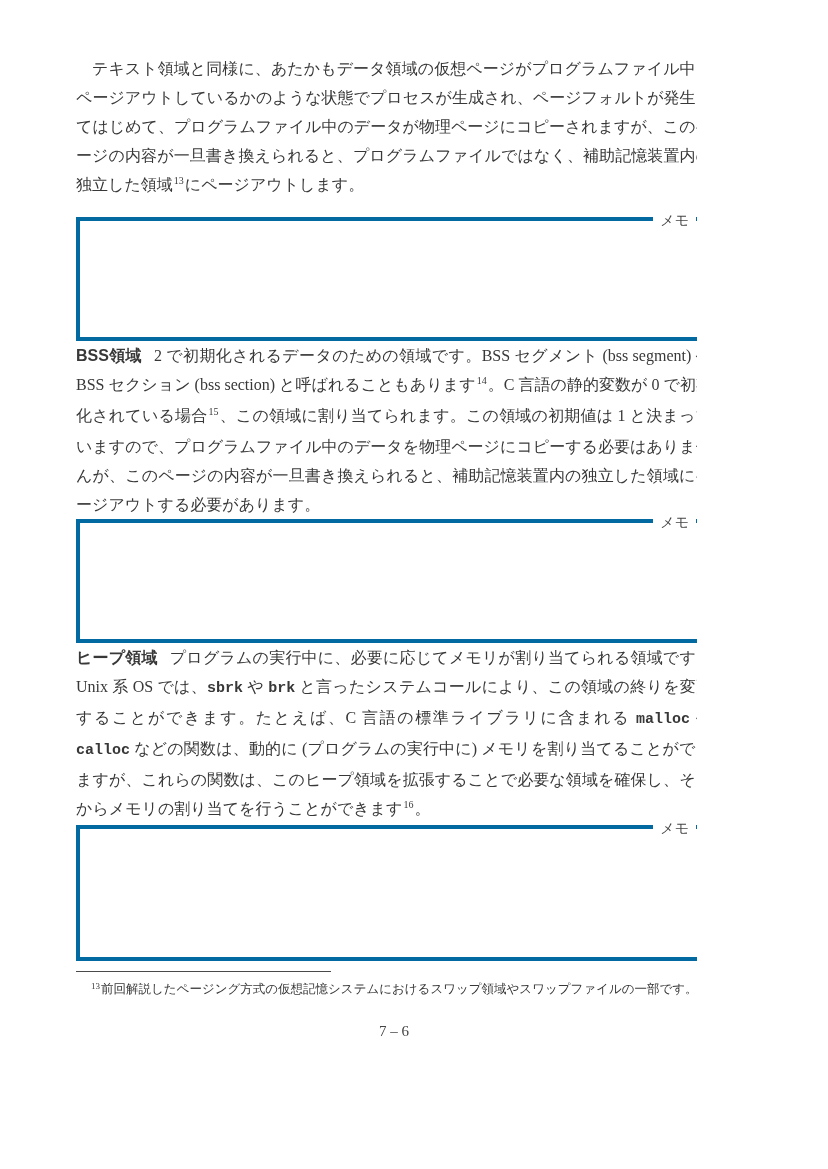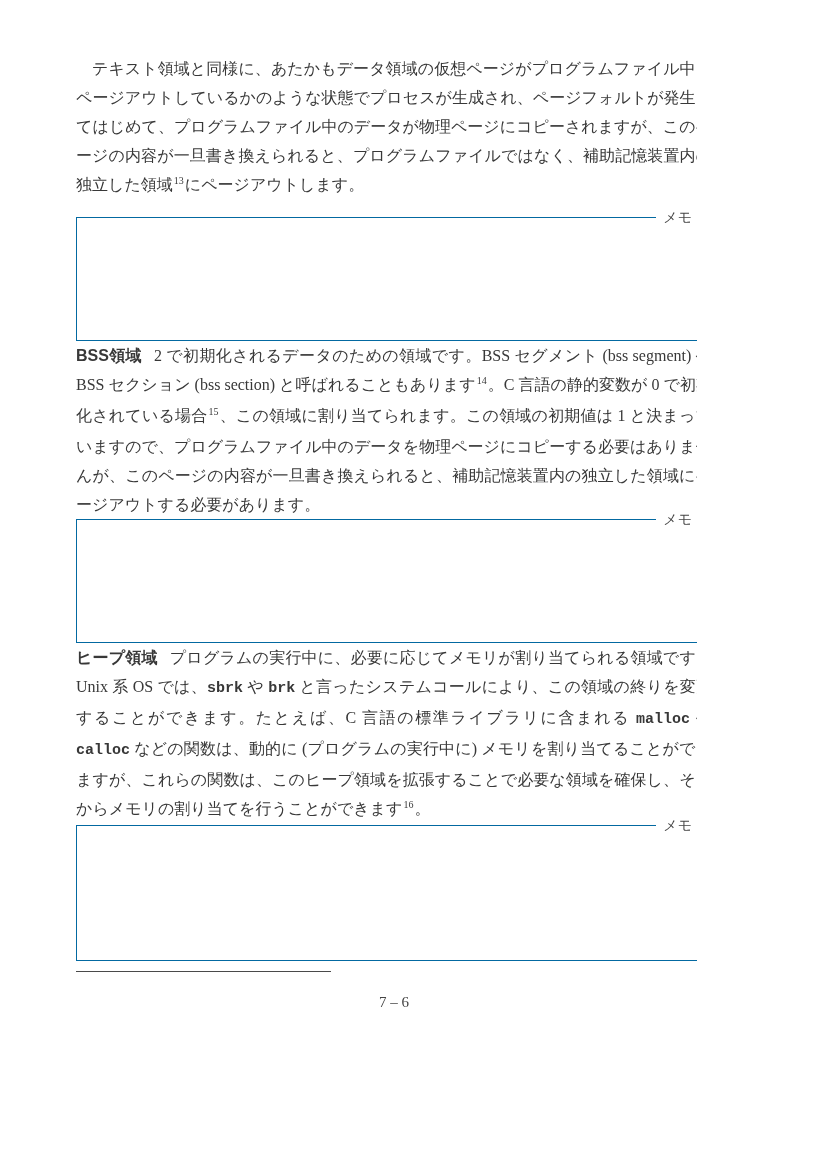--- a/index.html
+++ b/index.html
@@ -41,21 +41,21 @@
   }
   .run-sup {
     font-size: 10px;
     position: relative;
     top: -6px;
     margin: 0 1px;
   }
   .memo {
     position: relative;
     box-sizing: border-box;
-    border: 1px solid #0369a1;
+    border: 4px solid #0369a1;
     background: #ffffff;
     text-align: right;
   }
   .memo-1 { margin-top: 16px; height: 124px; }
   .memo-2 { margin-top: 0;    height: 124px; }
   .memo-3 { margin-top: 0;    height: 136px; }
   .memo-label {
     position: absolute;
     top: -10px;
     right: 12px;
@@ -104,16 +104,17 @@
     </div>
 
     <p class="body sec-2"><span class="run-head">ヒープ領域</span><span>プログラムの実行中に、必要に応じてメモリが割り当てられる領域です。Unix 系 OS では、</span><span class="run-mono">sbrk</span><span> や </span><span class="run-mono">brk</span><span> と言ったシステムコールにより、この領域の終りを変更することができます。たとえば、C 言語の標準ライブラリに含まれる </span><span class="run-mono">malloc</span><span> や </span><span class="run-mono">calloc</span><span> などの関数は、動的に (プログラムの実行中に) メモリを割り当てることができますが、これらの関数は、このヒープ領域を拡張することで必要な領域を確保し、そこからメモリの割り当てを行うことができます</span><span class="run-sup">16</span><span>。</span></p>
 
     <div class="memo memo-3">
       <span class="memo-label">メモ</span>
     </div>
 
     <div class="footnote-rule"></div>
 
+    <p class="fn"><span class="run-sup">13</span><span>前回解説したページング方式の仮想記憶システムにおけるスワップ領域やスワップファイルの一部です。</span></p>
 
     <div class="page-number">7 – 6</div>
   </div>
 </div>
 
 </body></html>

